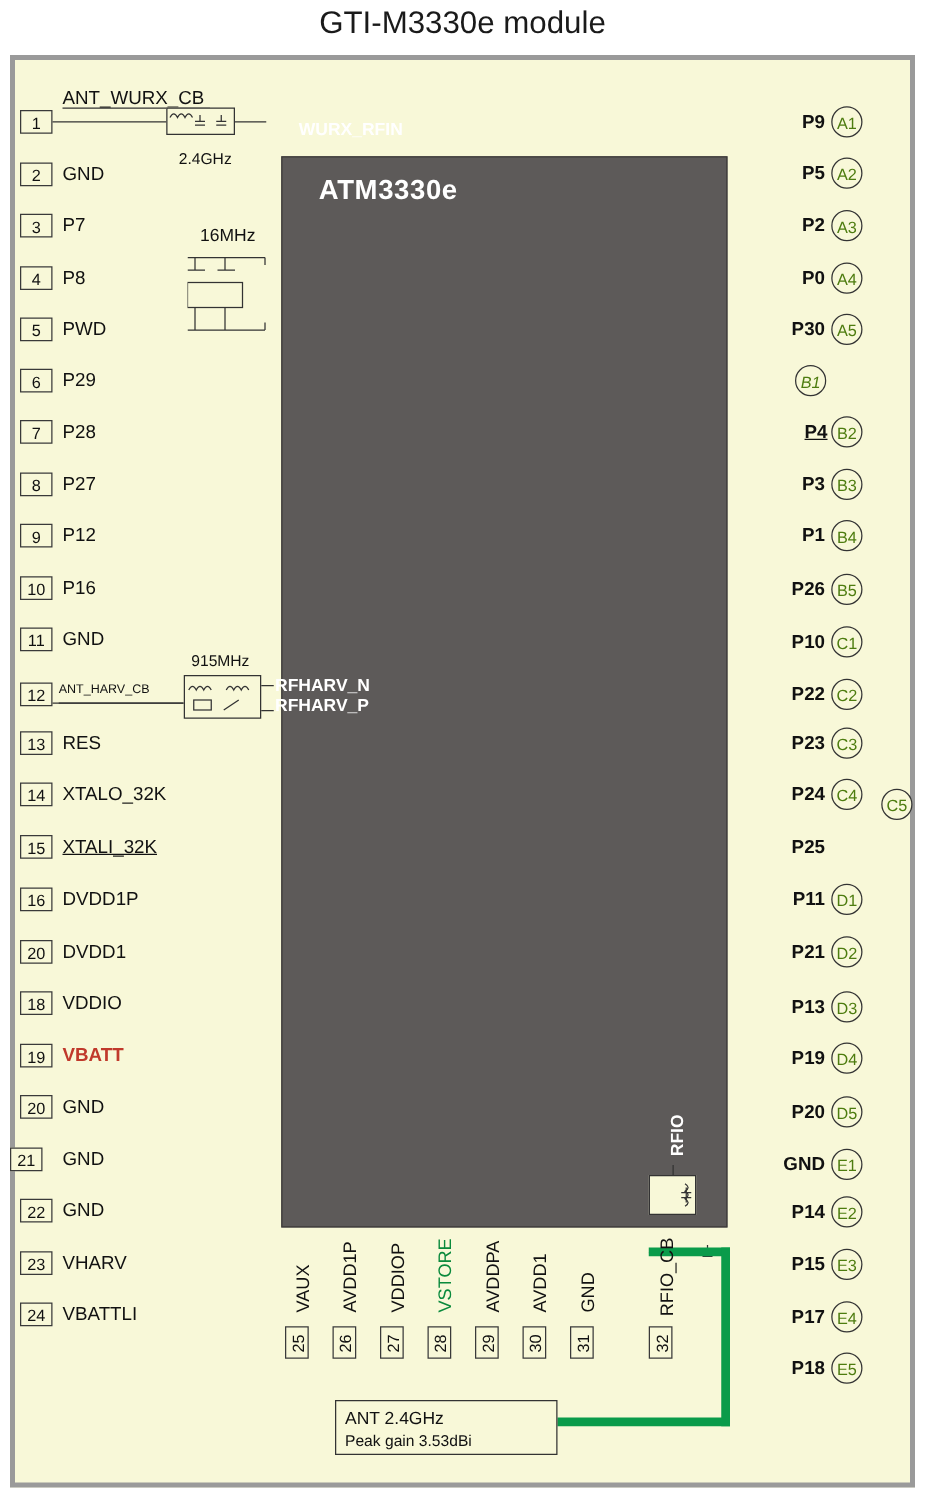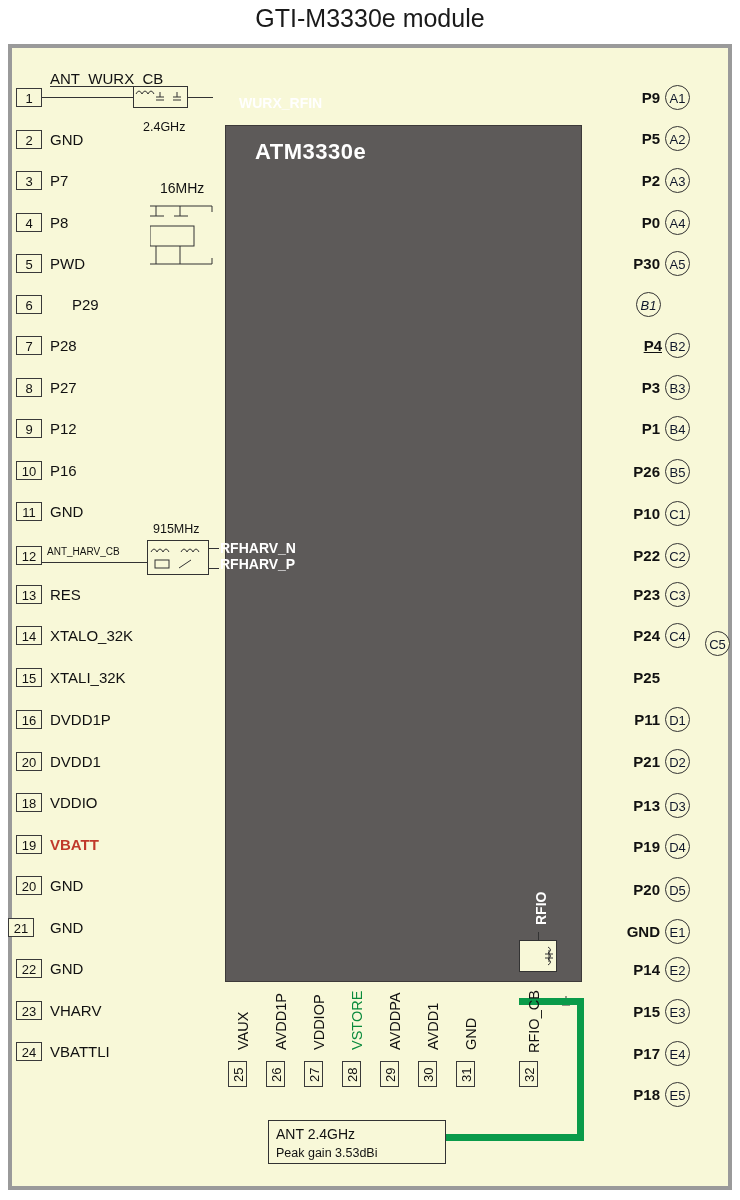--- a/index.html
+++ b/index.html
@@ -94,21 +94,21 @@
   .ball {
     position: absolute;
     width: 25px;
     height: 25px;
     border-radius: 50%;
     border: 1px solid #333;
     background: #f8f8d8;
     font-size: 13px;
     line-height: 25px;
     text-align: center;
-    color: #0f172a;
+    color: #4d7c0f;
     box-sizing: border-box;
   }
 
   
   .bpinbox {
     position: absolute;
     width: 19px;
     height: 26px;
     border: 1px solid #3a3a3a;
     background: #f8f8d8;
@@ -234,21 +234,21 @@
 <div class="pinbox" style="left:16px; top:171px;">3</div>
 <div class="pinlabel" style="left:50px; top:172px;">P7</div>
 
 <div class="pinbox" style="left:16px; top:213px;">4</div>
 <div class="pinlabel" style="left:50px; top:214px;">P8</div>
 
 <div class="pinbox" style="left:16px; top:254px;">5</div>
 <div class="pinlabel" style="left:50px; top:255px;">PWD</div>
 
 <div class="pinbox" style="left:16px; top:295px;">6</div>
-<div class="pinlabel" style="left:50px; top:296px;margin-left:22px;">P29</div>
+<div class="pinlabel" style="left:50px; top:296px;">P29</div>
 
 <div class="pinbox" style="left:16px; top:336px;">7</div>
 <div class="pinlabel" style="left:50px; top:337px;">P28</div>
 
 <div class="pinbox" style="left:16px; top:378px;">8</div>
 <div class="pinlabel" style="left:50px; top:379px;">P27</div>
 
 <div class="pinbox" style="left:16px; top:419px;">9</div>
 <div class="pinlabel" style="left:50px; top:420px;">P12</div>
 
@@ -276,21 +276,21 @@
 <div class="siglabel" style="left:220px; top:540px;">RFHARV_N</div>
 <div class="siglabel" style="left:220px; top:556px;">RFHARV_P</div>
 
 <div class="pinbox" style="left:16px; top:585px;">13</div>
 <div class="pinlabel" style="left:50px; top:586px;">RES</div>
 
 <div class="pinbox" style="left:16px; top:626px;">14</div>
 <div class="pinlabel" style="left:50px; top:627px;">XTALO_32K</div>
 
 <div class="pinbox" style="left:16px; top:668px;">15</div>
-<div class="pinlabel" style="left:50px; top:669px;">XTALI_32K</div>
+<div class="pinlabel" style="left:50px; top:669px;text-decoration:underline;">XTALI_32K</div>
 
 <div class="pinbox" style="left:16px; top:710px;">16</div>
 <div class="pinlabel" style="left:50px; top:711px;">DVDD1P</div>
 
 <div class="pinbox" style="left:16px; top:752px;">20</div>
 <div class="pinlabel" style="left:50px; top:753px;">DVDD1</div>
 
 <div class="pinbox" style="left:16px; top:793px;">18</div>
 <div class="pinlabel" style="left:50px; top:794px;">VDDIO</div>
 

